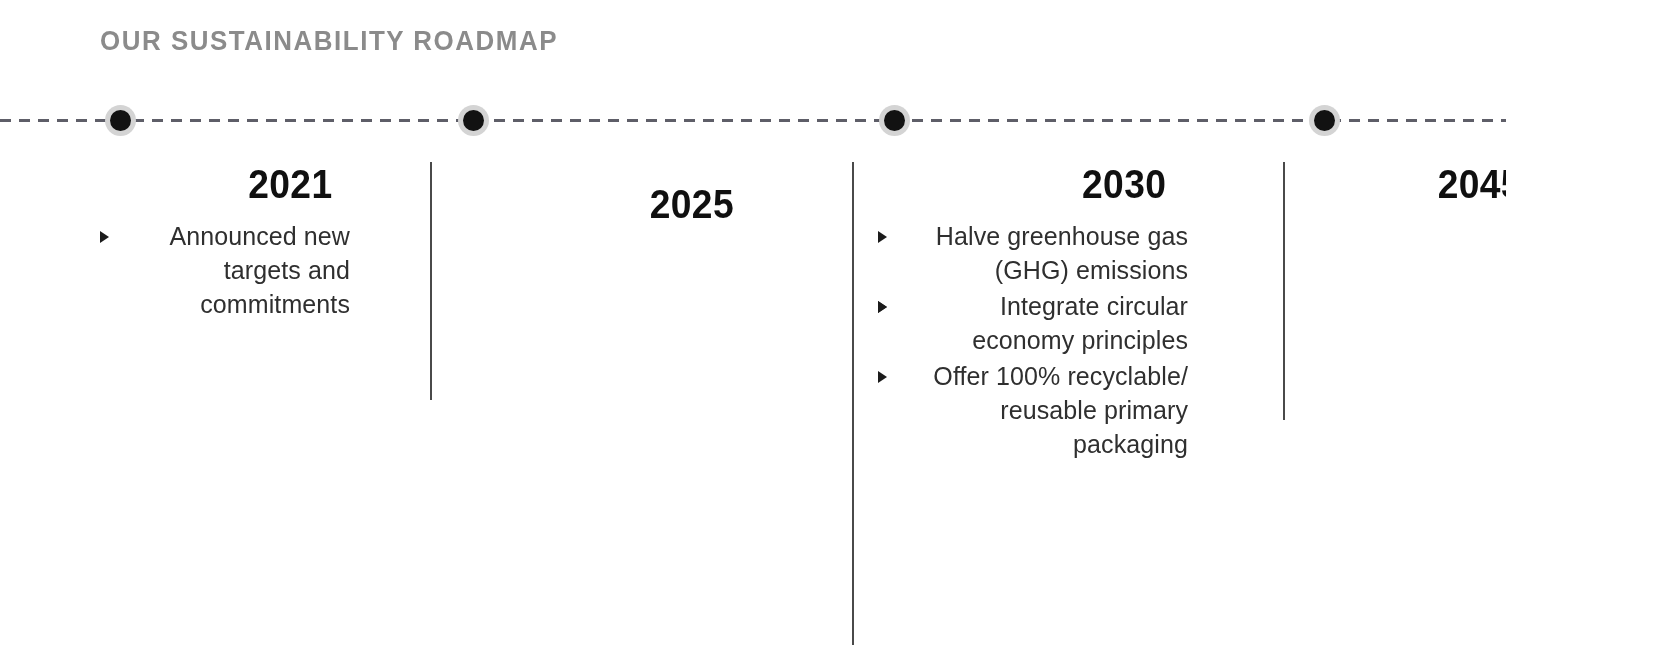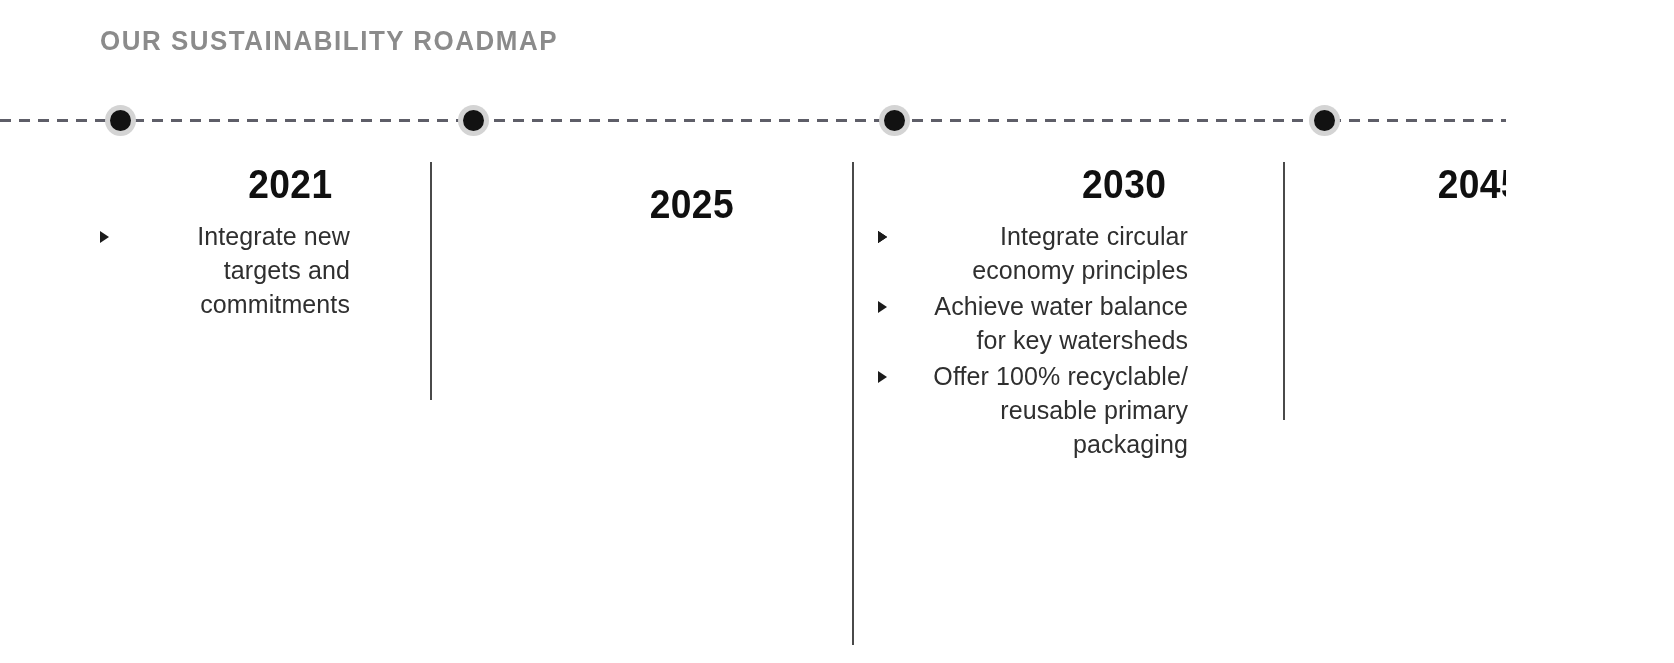--- a/index.html
+++ b/index.html
@@ -143,33 +143,32 @@
     </div>
   <div id="dividers-layer">
       <div class="col-divider" style="left: 430px; top: 162px; height: 238px;"></div>
       <div class="col-divider" style="left: 852px; top: 162px; height: 483px;"></div>
       <div class="col-divider" style="left: 1283px; top: 162px; height: 258px;"></div>
     </div>
   <div id="columns-layer">
       <div class="column" style="left: 100px; width: 250px;">
         <div class="year">2021</div>
         <ul class="bullets">
-          <li><span class="tri"></span><span>Integrate new targets and commitments</span></li>
+          <li><span class="tri"></span><span>Announced new targets and commitments</span></li>
         </ul>
       </div>
       <div class="column" style="left: 455px; width: 300px; margin-top: 20px;">
         <div class="year">2025</div>
       </div>
       <div class="column" style="left: 878px; width: 310px;">
         <div class="year">2030</div>
         <ul class="bullets">
-          <li><span class="tri"></span></li>
+          <li><span class="tri"></span><span>Halve greenhouse gas (GHG) emissions</span></li>
           <li><span class="tri"></span></li>
           <li><span class="tri"></span><span>Integrate circular economy principles</span></li>
-          <li><span class="tri"></span><span>Achieve water balance for key watersheds</span></li>
           <li><span class="tri"></span><span>Offer 100% recyclable/ reusable primary packaging</span></li>
         </ul>
       </div>
       <div class="column" style="left: 1308px; width: 230px;">
         <div class="year">2045</div>
       </div>
     </div>
 
 </div>
 

